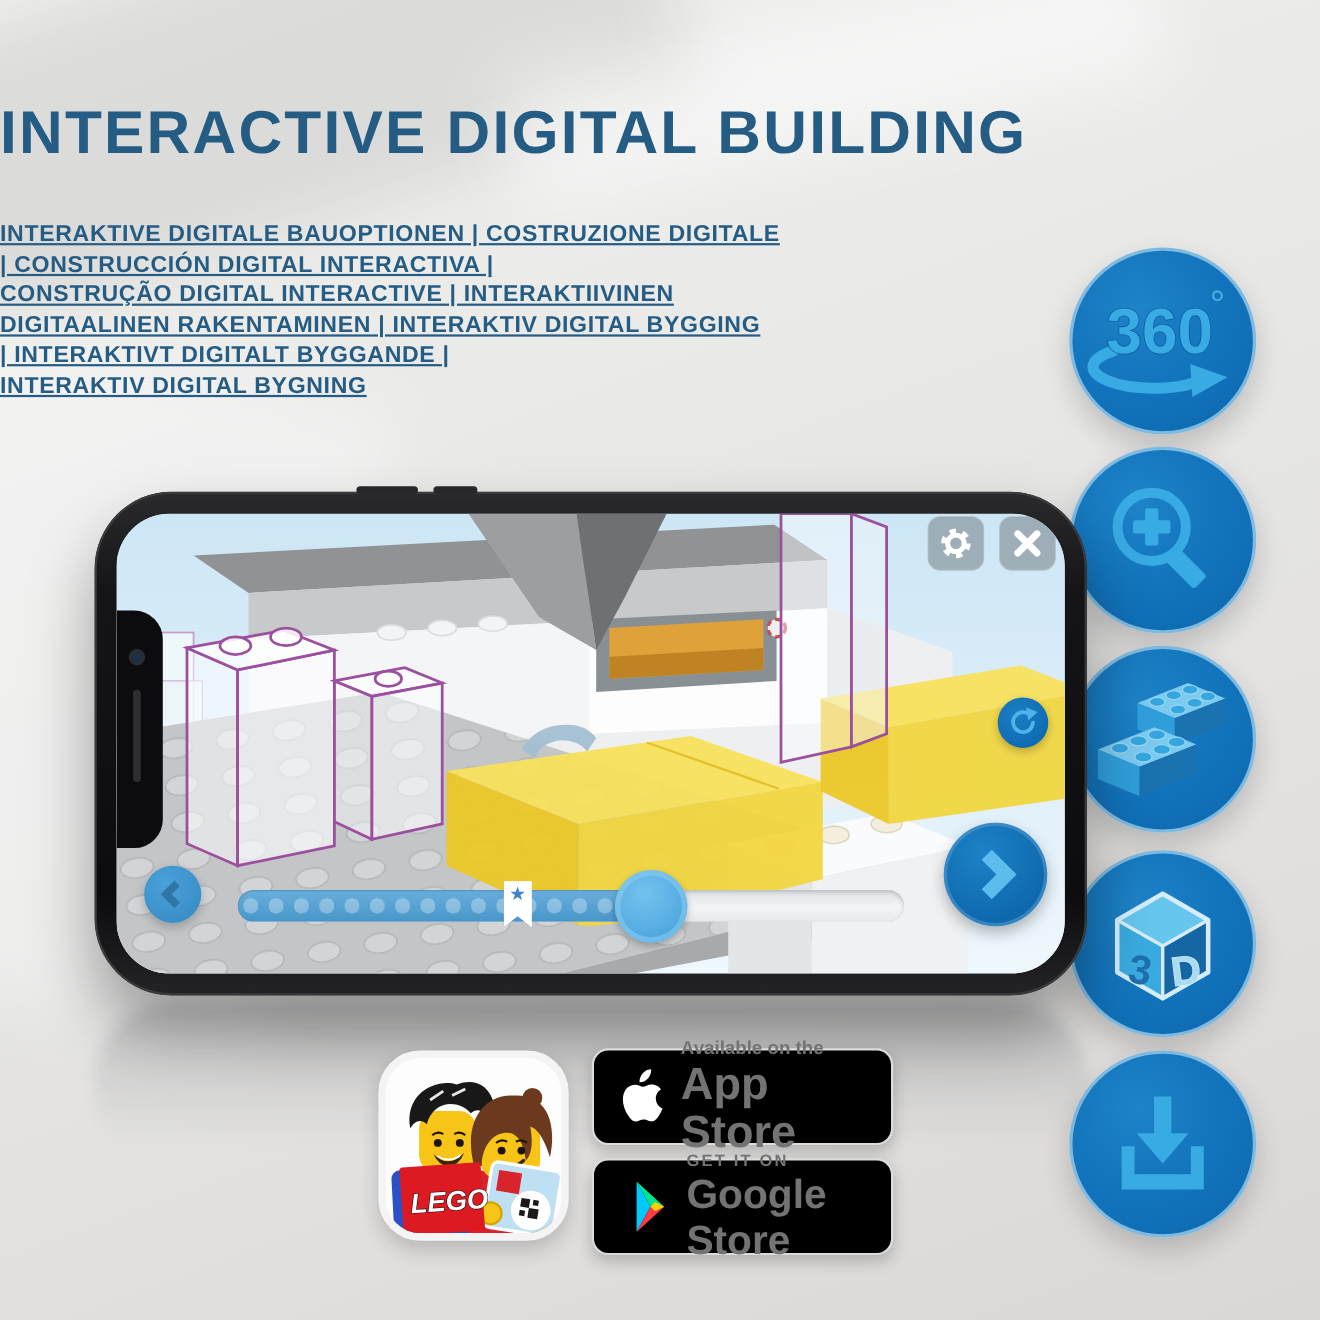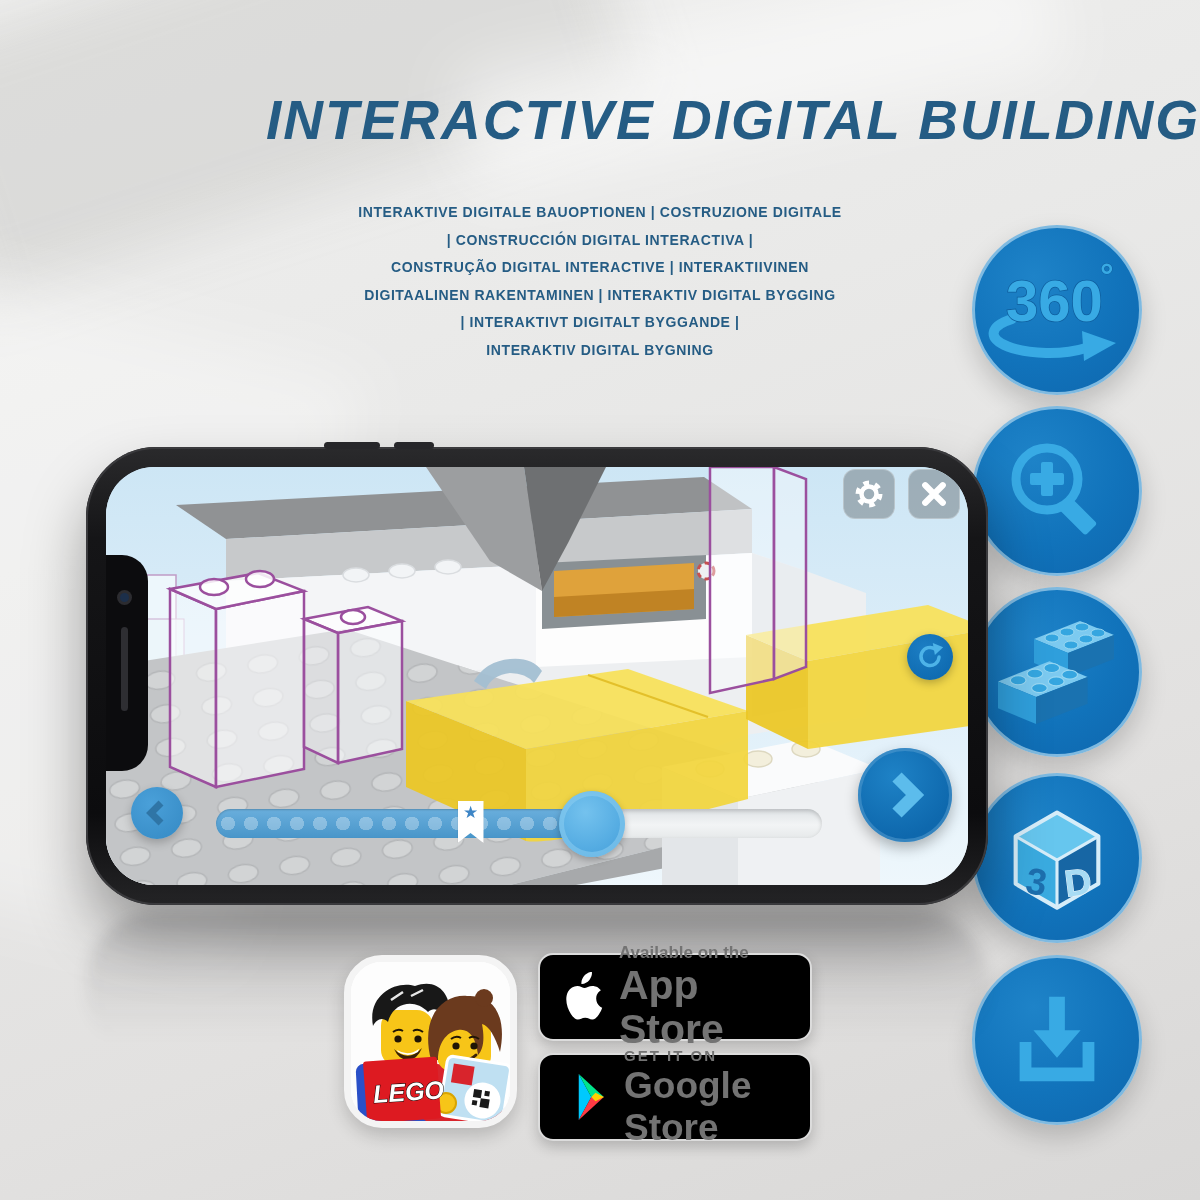--- a/index.html
+++ b/index.html
@@ -10,24 +10,24 @@
   html,body{width:1200px;height:1200px;overflow:hidden;}
   body{font-family:"Liberation Sans",sans-serif;}
   #canvas{position:relative;width:1200px;height:1200px;overflow:hidden;
     background:linear-gradient(160deg,#f0f0ef 0%,#e9e9e8 35%,#e2e1e0 70%,#d9d8d7 100%);}
   .streak{position:absolute;filter:blur(30px);pointer-events:none;}
   .streak.s1{left:-80px;top:-60px;width:700px;height:260px;background:rgba(165,162,158,.25);transform:rotate(-18deg);}
   .streak.s2{left:460px;top:10px;width:600px;height:120px;background:rgba(255,255,255,.5);transform:rotate(-12deg);}
   .streak.s3{left:-120px;top:320px;width:420px;height:600px;background:rgba(255,255,255,.35);transform:rotate(14deg);}
 
   
-  .title{position:absolute;left:0;top:88px;width:1200px;text-align:right;
-    color:var(--heading);font-size:55px;font-weight:800;letter-spacing:2px;white-space:nowrap;font-style:italic;}
-  .subtitle{position:absolute;left:0;top:199px;width:1200px;text-align:center;
-    color:var(--heading);font-size:14px;font-weight:700;line-height:27.6px;letter-spacing:.6px;}
+  .title{position:absolute;left:0;top:88px;width:1200px;text-align:left;
+    color:var(--heading);font-size:55px;font-weight:800;letter-spacing:2px;white-space:nowrap;}
+  .subtitle{position:absolute;left:0;top:199px;width:1200px;
+    color:var(--heading);font-size:21px;font-weight:700;line-height:27.6px;letter-spacing:.6px;text-decoration:underline;}
 
   
   .feature{position:absolute;width:170px;height:170px;border-radius:50%;
     background:radial-gradient(circle at 36% 30%,#1e83c8 0%,#1173bb 55%,#0e66ad 100%);
     border:3px solid rgba(133,190,227,.95);
     box-shadow:0 12px 26px rgba(0,0,0,.18);
     display:flex;align-items:center;justify-content:center;}
   .feature svg{display:block;}
 
   

